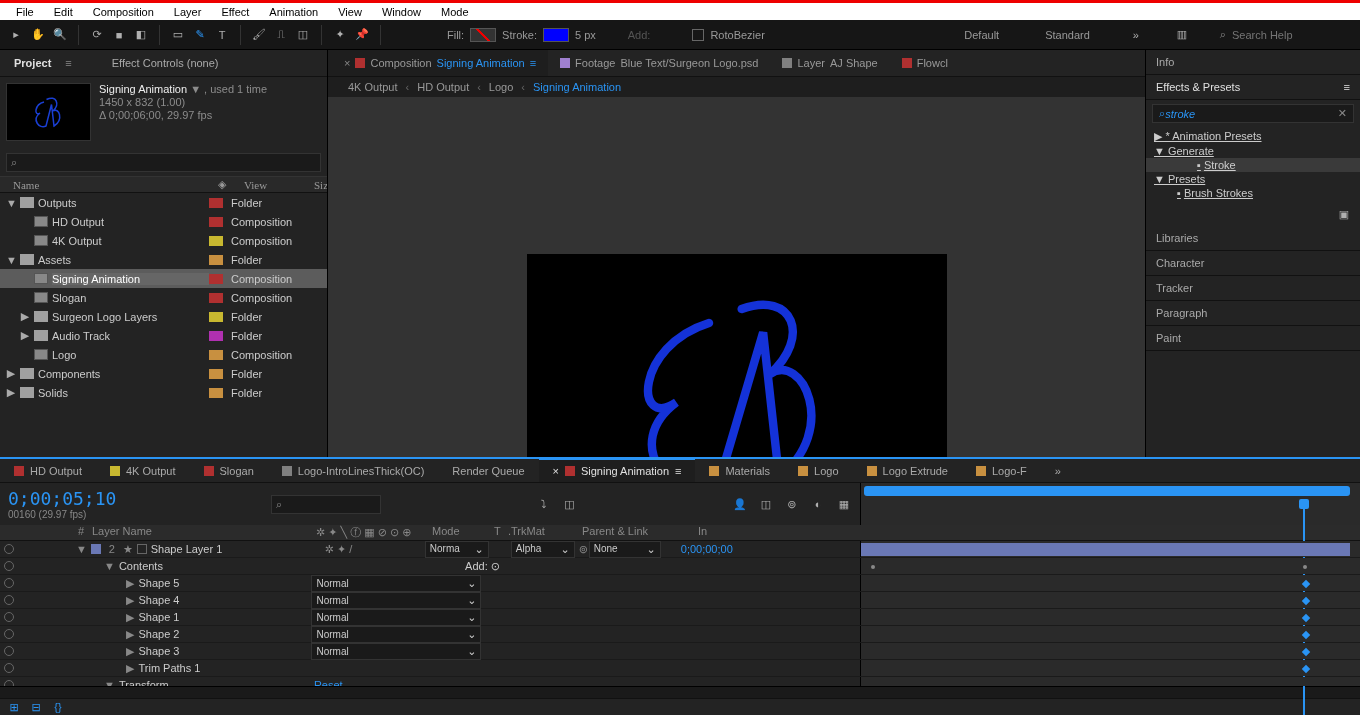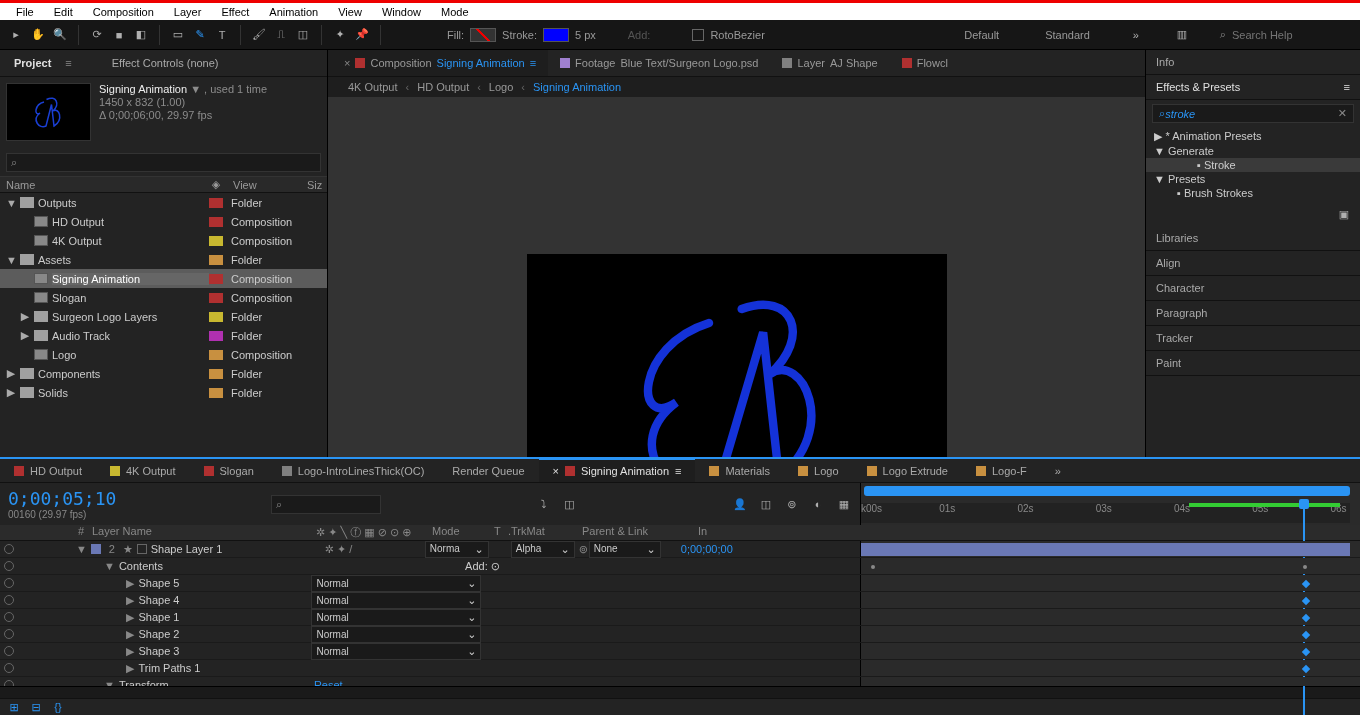--- a/index.html
+++ b/index.html
@@ -26,21 +26,21 @@
 .panel-tabs .menu-lines{margin-left:4px;color:#888;}
 .proj-header{display:flex;padding:6px;gap:8px;}
 .thumb{width:85px;height:58px;background:#000;display:flex;align-items:center;justify-content:center;border:1px solid #333;}
 .thumb svg{width:50px;height:40px;}
 .proj-info{display:flex;flex-direction:column;gap:1px;font-size:11px;}
 .proj-info .title{color:#eee;font-weight:500;}
 .proj-info .sub{color:#8c8c8c;}
 .searchrow{padding:6px 6px 4px;display:flex;}
 .searchrow .sb{flex:1;background:#1a1a1a;border:1px solid #333;padding:2px 4px;color:#888;}
 .grid-head{display:flex;background:#292929;border-top:1px solid #333;border-bottom:1px solid #111;height:17px;align-items:center;color:#999;}
-.grid-head>div{padding:0 6px;}
+.grid-head>div{padding:0 13px;font-family:Liberation Serif, serif;}
 .col-name{width:205px;}
 .col-tag{width:22px;text-align:center;}
 .col-type{flex:1;}
 .col-siz{width:26px;}
 .tree{flex:1;overflow:hidden;font-size:11px;}
 .row{display:flex;align-items:center;height:19px;padding-left:6px;}
 .row.sel{background:#5c5c5c;}
 .twisty{width:10px;text-align:center;color:#aaa;}
 .ficon{width:14px;height:11px;margin:0 4px;}
 .folder{background:#a0a0a0;}
@@ -62,21 +62,21 @@
 .viewer-body{flex:1;display:flex;align-items:center;justify-content:center;background:#333;}
 .canvas{width:418px;height:276px;background:#000;display:flex;align-items:center;justify-content:center;box-shadow:0 0 0 1px #000;}
 .canvas svg{width:280px;height:230px;}
 .viewer-footer{height:26px;background:#232323;display:flex;align-items:center;padding:0 10px;gap:10px;color:#b0b0b0;border-top:1px solid #111;}
 .right-col{width:215px;background:#232323;border-left:1px solid #000;display:flex;flex-direction:column;}
 .rpanel{border-bottom:1px solid #111;padding:6px 10px;color:#aaa;}
 .rpanel.on{color:#e0e0e0;font-weight:500;}
 .rsearch{display:flex;align-items:center;padding:2px 6px;margin:4px 6px;background:#1a1a1a;border:1px solid #333;}
 .rsearch input{background:transparent;border:none;color:#2a94f4;outline:none;flex:1;font-style:italic;}
 .rtree{padding:2px 0;font-size:11px;}
-.rtree .rr{padding:1px 8px;color:#ccc;display:flex;align-items:center;gap:3px;}
+.rtree .rr{padding:1px 8px;color:#ccc;display:flex;align-items:center;gap:3px;text-decoration:underline;}
 .rtree .rr.sel{background:#3a3a3a;padding-left:28px;}
 .timeline{position:absolute;bottom:0;left:0;right:0;height:258px;background:#232323;border-top:2px solid #2a94f4;display:flex;flex-direction:column;}
 .tl-tabs{display:flex;height:24px;align-items:center;background:#232323;border-bottom:1px solid #111;overflow:hidden;}
 .tltab{display:flex;align-items:center;gap:6px;padding:0 14px;color:#aaa;height:100%;white-space:nowrap;flex-shrink:0;}
 .tltab.on{background:#1e1e1e;color:#e0e0e0;border-top:1px solid #2a94f4;}
 .tl-head{display:flex;height:42px;}
 .tl-head-left{width:860px;display:flex;align-items:center;padding:0 8px;justify-content:space-between;}
 .timecode{color:#2a94f4;font-size:18px;font-family:monospace;}
 .tcsub{color:#888;font-size:10px;}
 .tl-head-right{flex:1;background:#2a2a2a;position:relative;border-left:1px solid #000;}
@@ -371,24 +371,23 @@
     <div class="rtree" id="rtree">
         <div class="rr">▶ * Animation Presets</div>
         <div class="rr">▼ Generate</div>
         <div class="rr sel"><span style="width:20px"></span><span>▪</span> Stroke</div>
         <div class="rr">▼ Presets</div>
         <div class="rr"><span style="width:20px"></span><span>▪</span> Brush Strokes</div>
       </div>
     <div style="text-align:right;padding:4px 8px"><span class="tool-icon">▣</span></div>
     <div id="rpanels">
         <div class="rpanel">Libraries</div>
-        <div class="rpanel">Align</div>
         <div class="rpanel">Character</div>
+        <div class="rpanel">Tracker</div>
         <div class="rpanel">Paragraph</div>
-        <div class="rpanel">Tracker</div>
         <div class="rpanel">Paint</div>
       </div>
   </div>
 </div>
 
 <div class="timeline">
   <div class="tl-tabs" id="tltabs">
       <div class="tltab"><span class="sw" style="background:#b03030"></span>HD Output</div>
       <div class="tltab"><span class="sw" style="background:#c8b830"></span>4K Output</div>
       <div class="tltab"><span class="sw" style="background:#b03030"></span>Slogan</div>
@@ -417,30 +416,20 @@
       <div style="display:flex;gap:10px">
         <span class="tool-icon">👤</span>
         <span class="tool-icon">◫</span>
         <span class="tool-icon">⊚</span>
         <span class="tool-icon">◐</span>
         <span class="tool-icon">▦</span>
       </div>
     </div>
     <div class="tl-head-right">
       <div style="height:10px;background:linear-gradient(to right,#2a94f4,#2a94f4);margin:3px 10px 0 3px;border-radius:3px"></div>
-      <div class="ruler" id="ruler">
-          <span class="tick" style="left: 0%;">k00s</span>
-          <span class="tick" style="left: 16%;">01s</span>
-          <span class="tick" style="left: 32%;">02s</span>
-          <span class="tick" style="left: 48%;">03s</span>
-          <span class="tick" style="left: 64%;">04s</span>
-          <span class="tick" style="left: 80%;">05s</span>
-          <span class="tick" style="left: 96%;">06s</span>
-          <div style="position: absolute; top: 0px; left: 67%; right: 2%; height: 4px; background: rgb(51, 204, 51);"></div>
-        </div>
       <div class="playhead" style="left:88.5%"></div>
     </div>
   </div>
   <div class="layer-head">
     <div style="width:74px"></div>
     <div style="width:14px">#</div>
     <div style="width:224px">Layer Name</div>
     <div style="width:108px">✲ ✦ ╲ ⓕ ▦ ⊘ ⊙ ⊕</div>
     <div style="width:6px"></div>
     <div style="width:62px">Mode</div>

